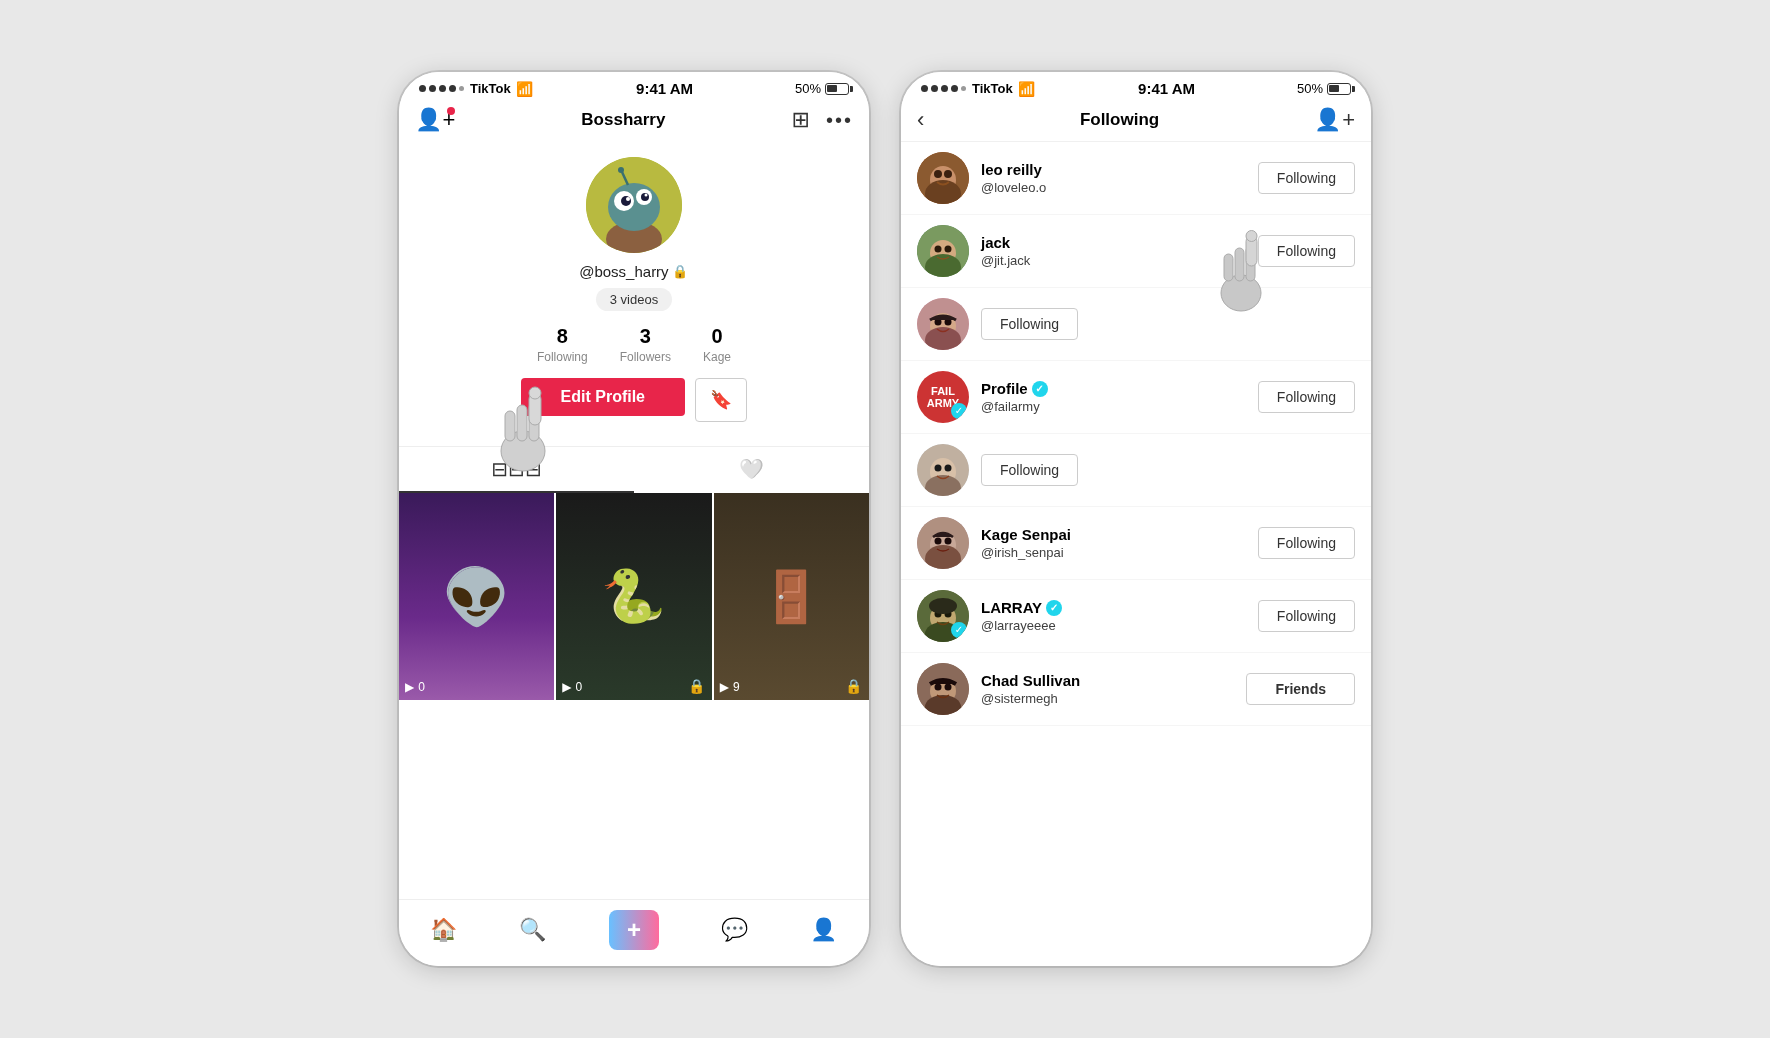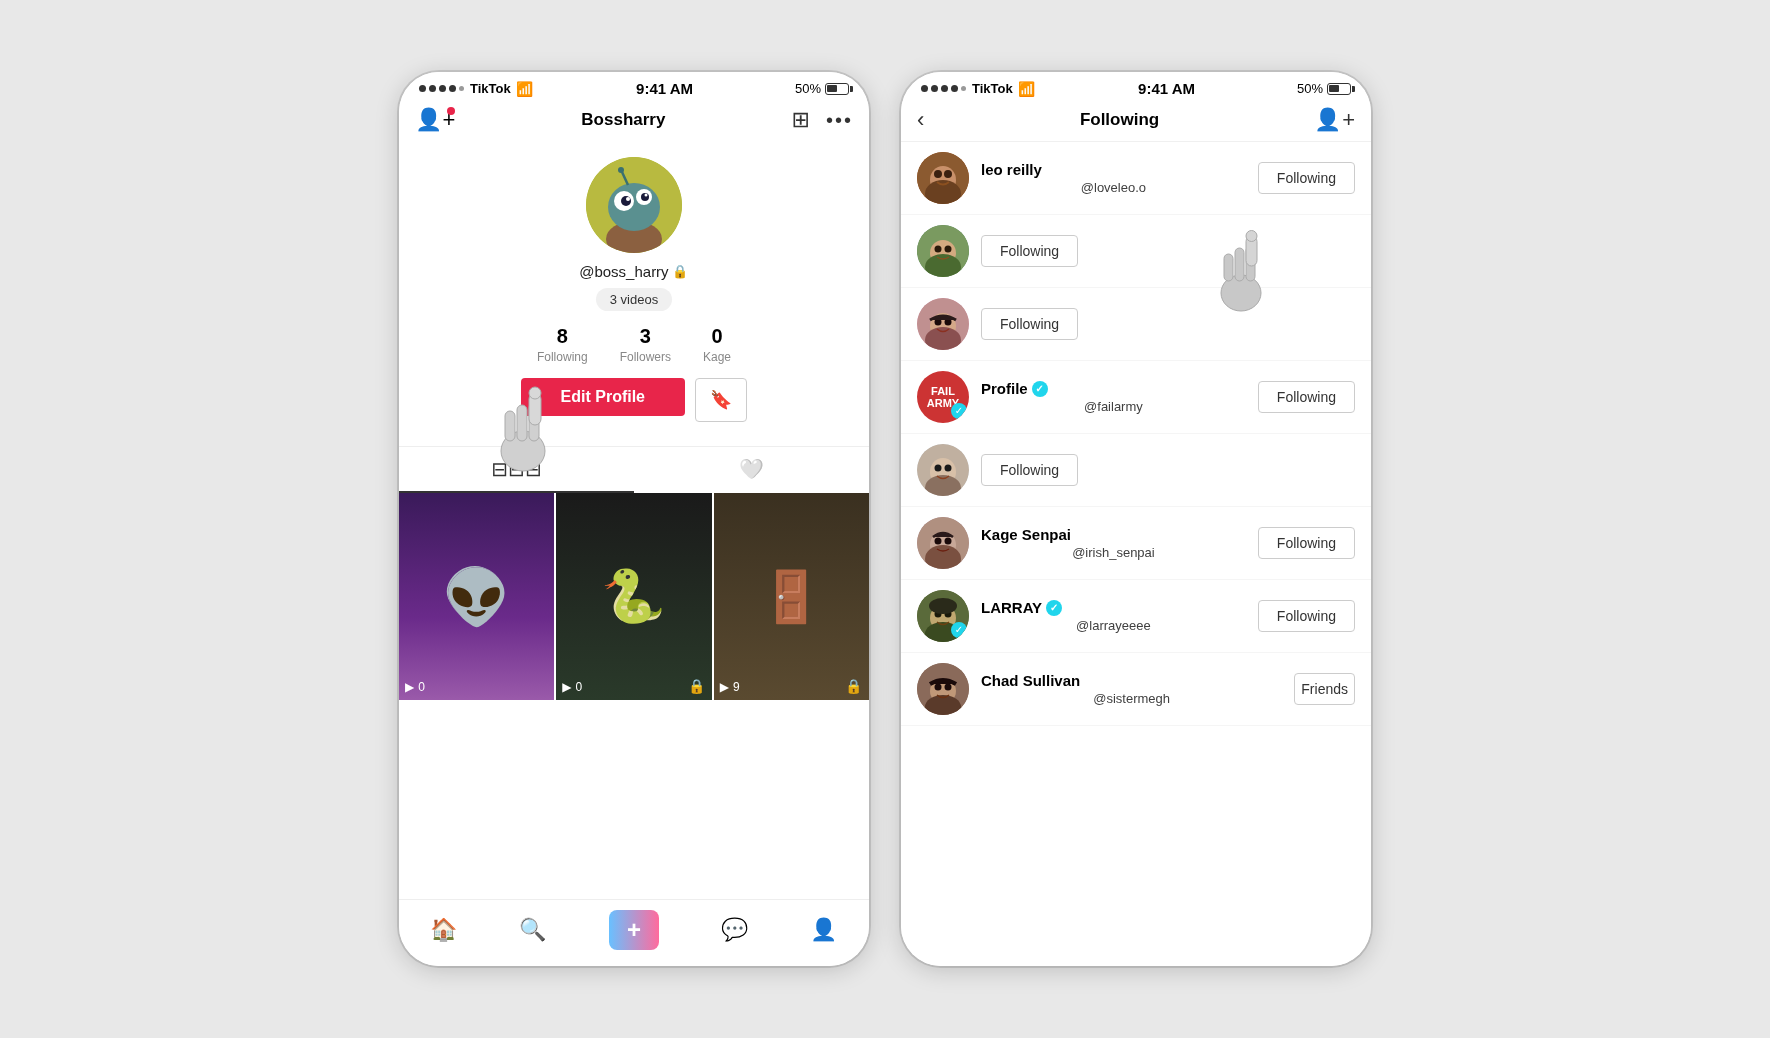--- a/index.html
+++ b/index.html
@@ -263,21 +263,21 @@
       border-bottom: 1px solid #f5f5f5;
       position: relative;
     }
     .following-avatar {
       width: 52px; height: 52px; border-radius: 50%; overflow: hidden;
       flex-shrink: 0;
       background: #ddd;
       display: flex; align-items: center; justify-content: center;
       font-size: 26px;
     }
-    .following-info { flex: 1; text-align: center; }
+    .following-info { flex: 1; }
     .following-name { font-size: 15px; font-weight: 600; display: flex; align-items: center; gap: 4px; }
     .following-handle { font-size: 13px; color: #404040; margin-top: 2px; }
     .verified-badge {
       width: 16px; height: 16px; border-radius: 50%; background: #20d5ec;
       display: inline-flex; align-items: center; justify-content: center;
       font-size: 10px; color: #fff;
     }
     .following-btn {
       border: 1.5px solid #ccc;
       background: #fff;
@@ -286,23 +286,23 @@
       font-size: 14px;
       font-weight: 500;
       cursor: pointer;
       color: #333;
       white-space: nowrap;
     }
     .friends-btn {
       border: 1.5px solid #ccc;
       background: #fff;
       border-radius: 4px;
-      padding: 7px 6px;
+      padding: 7px 28px;
       font-size: 14px;
-      font-weight: 400;
+      font-weight: 700;
       cursor: pointer;
       color: #333;
       white-space: nowrap;
     }
 
     
     .av-leo { background: #8B4513; }
     .av-jack { background: #5a8a5a; }
     .av-jacob { background: #d4a0b0; }
     .av-failarmy { background: #cc3333; }
@@ -539,20 +539,24 @@
     <div class="following-item" style="position:relative;">
       <div class="following-avatar av-jack">
         <svg width="52" height="52" viewBox="0 0 52 52" xmlns="http://www.w3.org/2000/svg">
           <circle cx="26" cy="26" r="26" fill="#7a9a60"></circle>
           <ellipse cx="26" cy="28" rx="13" ry="13" fill="#d4aa80"></ellipse>
           <ellipse cx="26" cy="42" rx="18" ry="13" fill="#4a6a30"></ellipse>
           <circle cx="21" cy="24" r="3.5" fill="#2a1a0a"></circle>
           <circle cx="31" cy="24" r="3.5" fill="#2a1a0a"></circle>
           <path d="M20,32 Q26,36 32,32" stroke="#8B5020" stroke-width="1.5" fill="none"></path>
         </svg>
+      </div>
+      <div class="following-info">
+        <div class="following-name">jack</div>
+        <div class="following-handle">@jit.jack</div>
       </div>
       <button class="following-btn">Following</button>
 
       <div style="position:absolute;right:95px;bottom:-30px;z-index:20;pointer-events:none;">
         <svg width="65" height="85" viewBox="0 0 65 85" xmlns="http://www.w3.org/2000/svg">
           <ellipse cx="30" cy="65" rx="20" ry="18" fill="#c8c8c8" stroke="#aaa" stroke-width="1"></ellipse>
           <rect x="35" y="18" width="9" height="35" rx="4.5" fill="#c8c8c8" stroke="#aaa" stroke-width="1"></rect>
           <rect x="24" y="20" width="9" height="33" rx="4.5" fill="#c8c8c8" stroke="#aaa" stroke-width="1"></rect>
           <rect x="13" y="26" width="9" height="27" rx="4.5" fill="#c8c8c8" stroke="#aaa" stroke-width="1"></rect>
           <rect x="35" y="8" width="11" height="30" rx="5.5" fill="#d5d5d5" stroke="#aaa" stroke-width="1"></rect>

